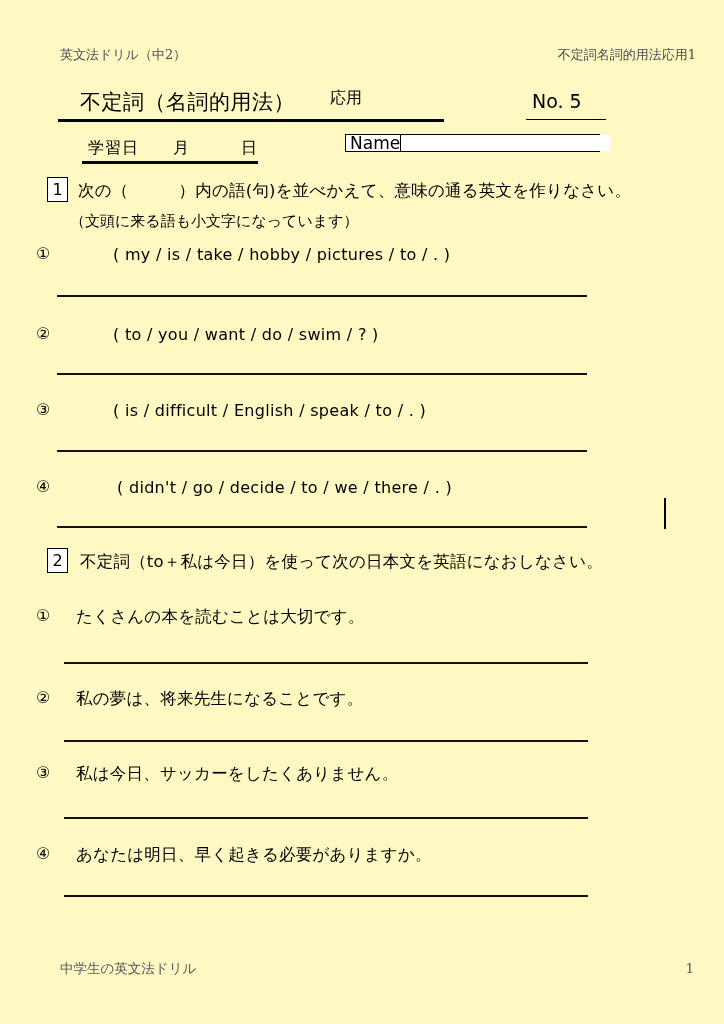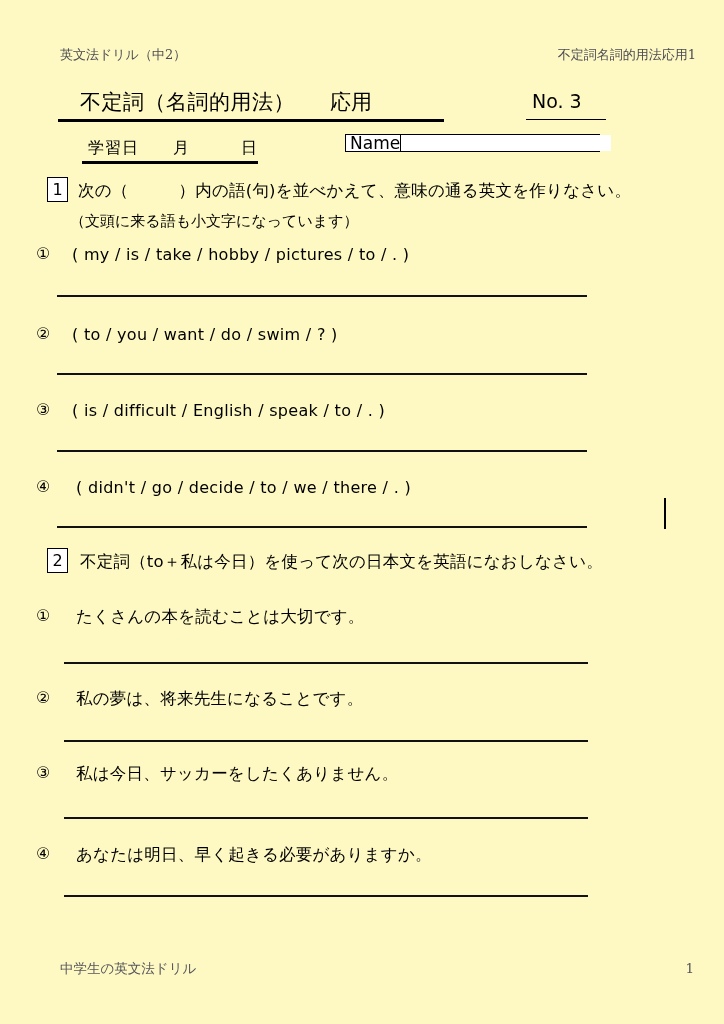--- a/index.html
+++ b/index.html
@@ -50,21 +50,21 @@
     left: 22px;
     top: 0;
     font-size: 21px;
     letter-spacing: .5px;
     white-space: nowrap;
   }
   .title-sub {
     position: absolute;
     left: 272px;
     top: 0;
-    font-size: 21px;
+    font-size: 16px;
     white-space: nowrap;
   }
   .title-rule {
     position: absolute;
     left: 0;
     top: 31px;
     width: 386px;
     height: 0;
     border-top: 3px solid #000;
   }
@@ -171,20 +171,21 @@
   }
   .item-text {
     position: absolute;
     font-size: 16.5px;
     white-space: nowrap;
     letter-spacing: .2px;
   }
   .item-text.en {
     font-size: 16px;
     letter-spacing: .3px;
+    margin-left: 41px;
   }
   .answer-rule {
     position: absolute;
     height: 0;
     border-top: 2px solid #111;
   }
 
   
   .scan-mark {
     position: absolute;
@@ -212,21 +213,21 @@
 
 <div class="page">
 
   <div class="run-head run-head-left">英文法ドリル（中2）</div>
   <div class="run-head run-head-right">不定詞名詞的用法応用1</div>
 
   <div class="title-row">
     <div class="title-main">不定詞（名詞的用法）</div>
     <div class="title-sub">応用</div>
     <div class="title-rule"></div>
-    <div class="no-label">No. 3</div>
+    <div class="no-label">No. 5</div>
     <div class="no-rule"></div>
   </div>
 
   <div class="date-block">
     <div class="date-text">学習日　　月　　　日</div>
     <div class="date-rule"></div>
   </div>
 
   <div class="name-box">
     <div class="name-label">Name</div>

